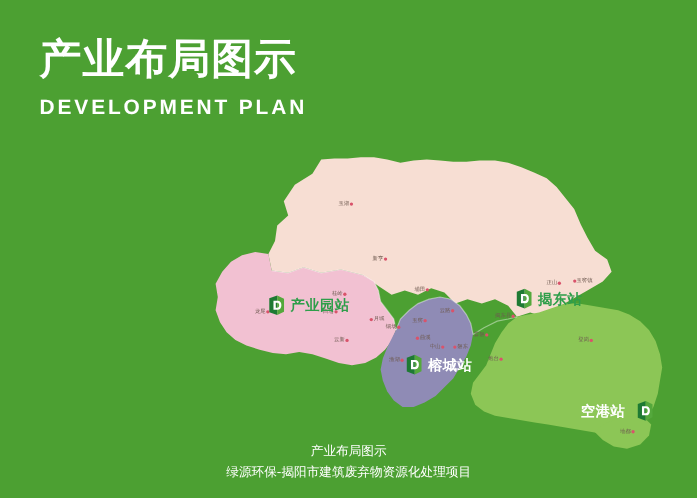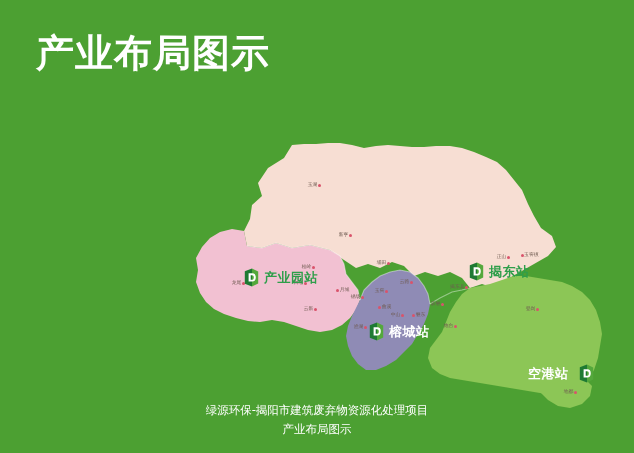--- a/index.html
+++ b/index.html
@@ -291,20 +291,21 @@
             <path d="M8.0 0.6 L14.2 3.6 L14.2 15.4 L8.0 18.4 Z" fill="#54a83c"></path>
             <path d="M4.6 5.3 L8.4 5.3 C10.6 5.3 11.8 6.9 11.8 9.3 C11.8 11.9 10.5 13.6 8.3 13.6 L4.6 13.6 Z M6.7 7.2 L6.7 11.7 L8.1 11.7 C9.2 11.7 9.8 10.8 9.8 9.4 C9.8 8.0 9.2 7.2 8.1 7.2 Z" fill="#ffffff"></path>
           </svg>
         </span>
         <span class="station-label" style="color: rgb(255, 255, 255);">空港站</span>
       </div>
     </div>
 
   <div id="headline">
     <div class="title-line">产业布局图示</div>
+    <div id="subtitle">DEVELOPMENT PLAN</div>
   </div>
 
   <div id="caption">
+    <div>产业布局图示</div>
     <div>绿源环保-揭阳市建筑废弃物资源化处理项目</div>
-    <div>产业布局图示</div>
   </div>
 
 </div>
 
 </body></html>

